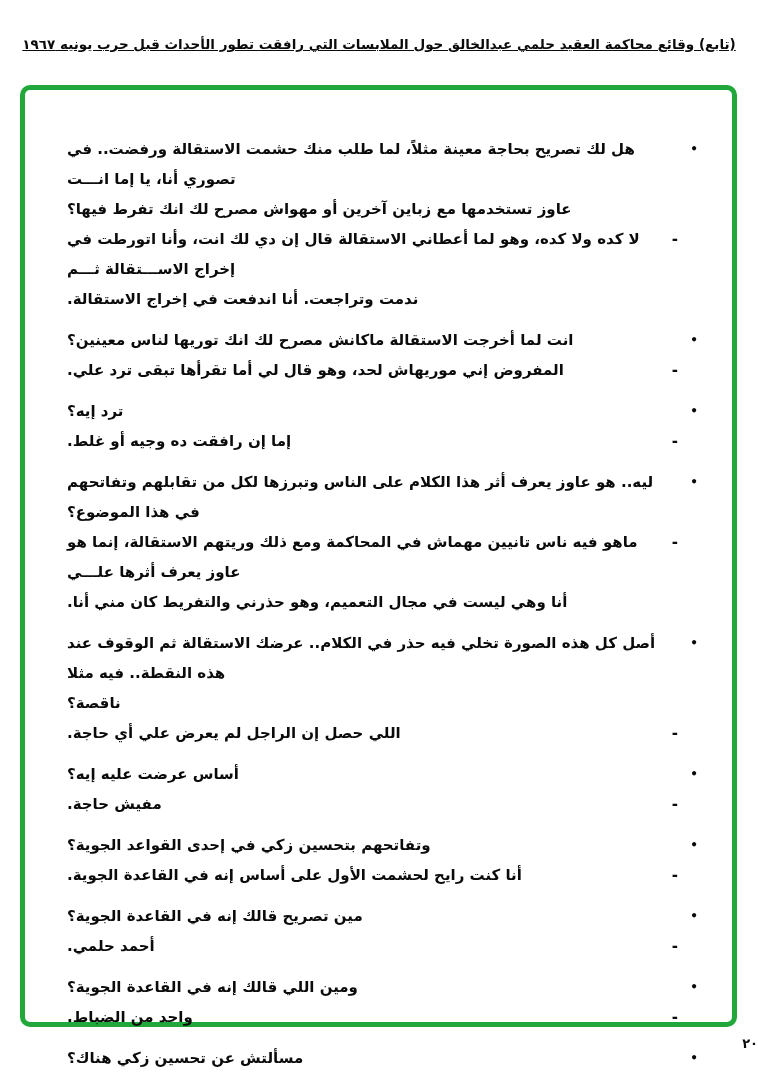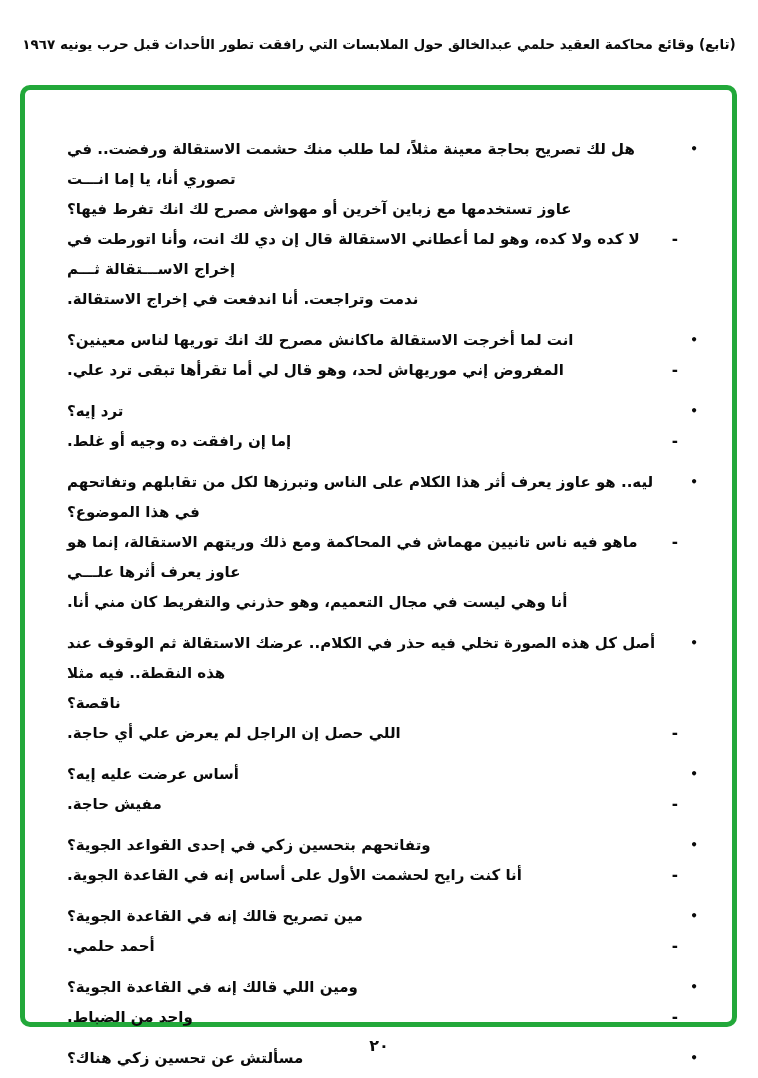--- a/index.html
+++ b/index.html
@@ -19,20 +19,21 @@
     position: absolute;
     top: 36px;
     left: 0;
     right: 0;
     text-align: center;
     direction: rtl;
     font-weight: bold;
     font-size: 13.5px;
     letter-spacing: 0.2px;
     white-space: nowrap;
+    text-decoration: underline;
   }
   .page-border {
     position: absolute;
     left: 20px;
     top: 85px;
     width: 717px;
     height: 942px;
     box-sizing: border-box;
     border: 5px solid #22a83a;
     border-radius: 10px;
@@ -68,23 +69,22 @@
   .row .text {
     flex: 1;
     white-space: pre-line;
     text-align: left;
   }
   .footer-page {
     position: absolute;
     top: 1036px;
     left: 0;
     right: 0;
-    text-align: center;
     font-weight: bold;
-    font-size: 16px;
+    font-size: 13px;
     direction: rtl;
   }
 </style>
 </head>
 <body>
 
 <div class="doc-header">(تابع) وقائع محاكمة العقيد حلمي عبدالخالق حول الملابسات التي رافقت تطور الأحداث قبل حرب يونيه ١٩٦٧</div>
 
 <div class="page-border">
   <div class="content">

